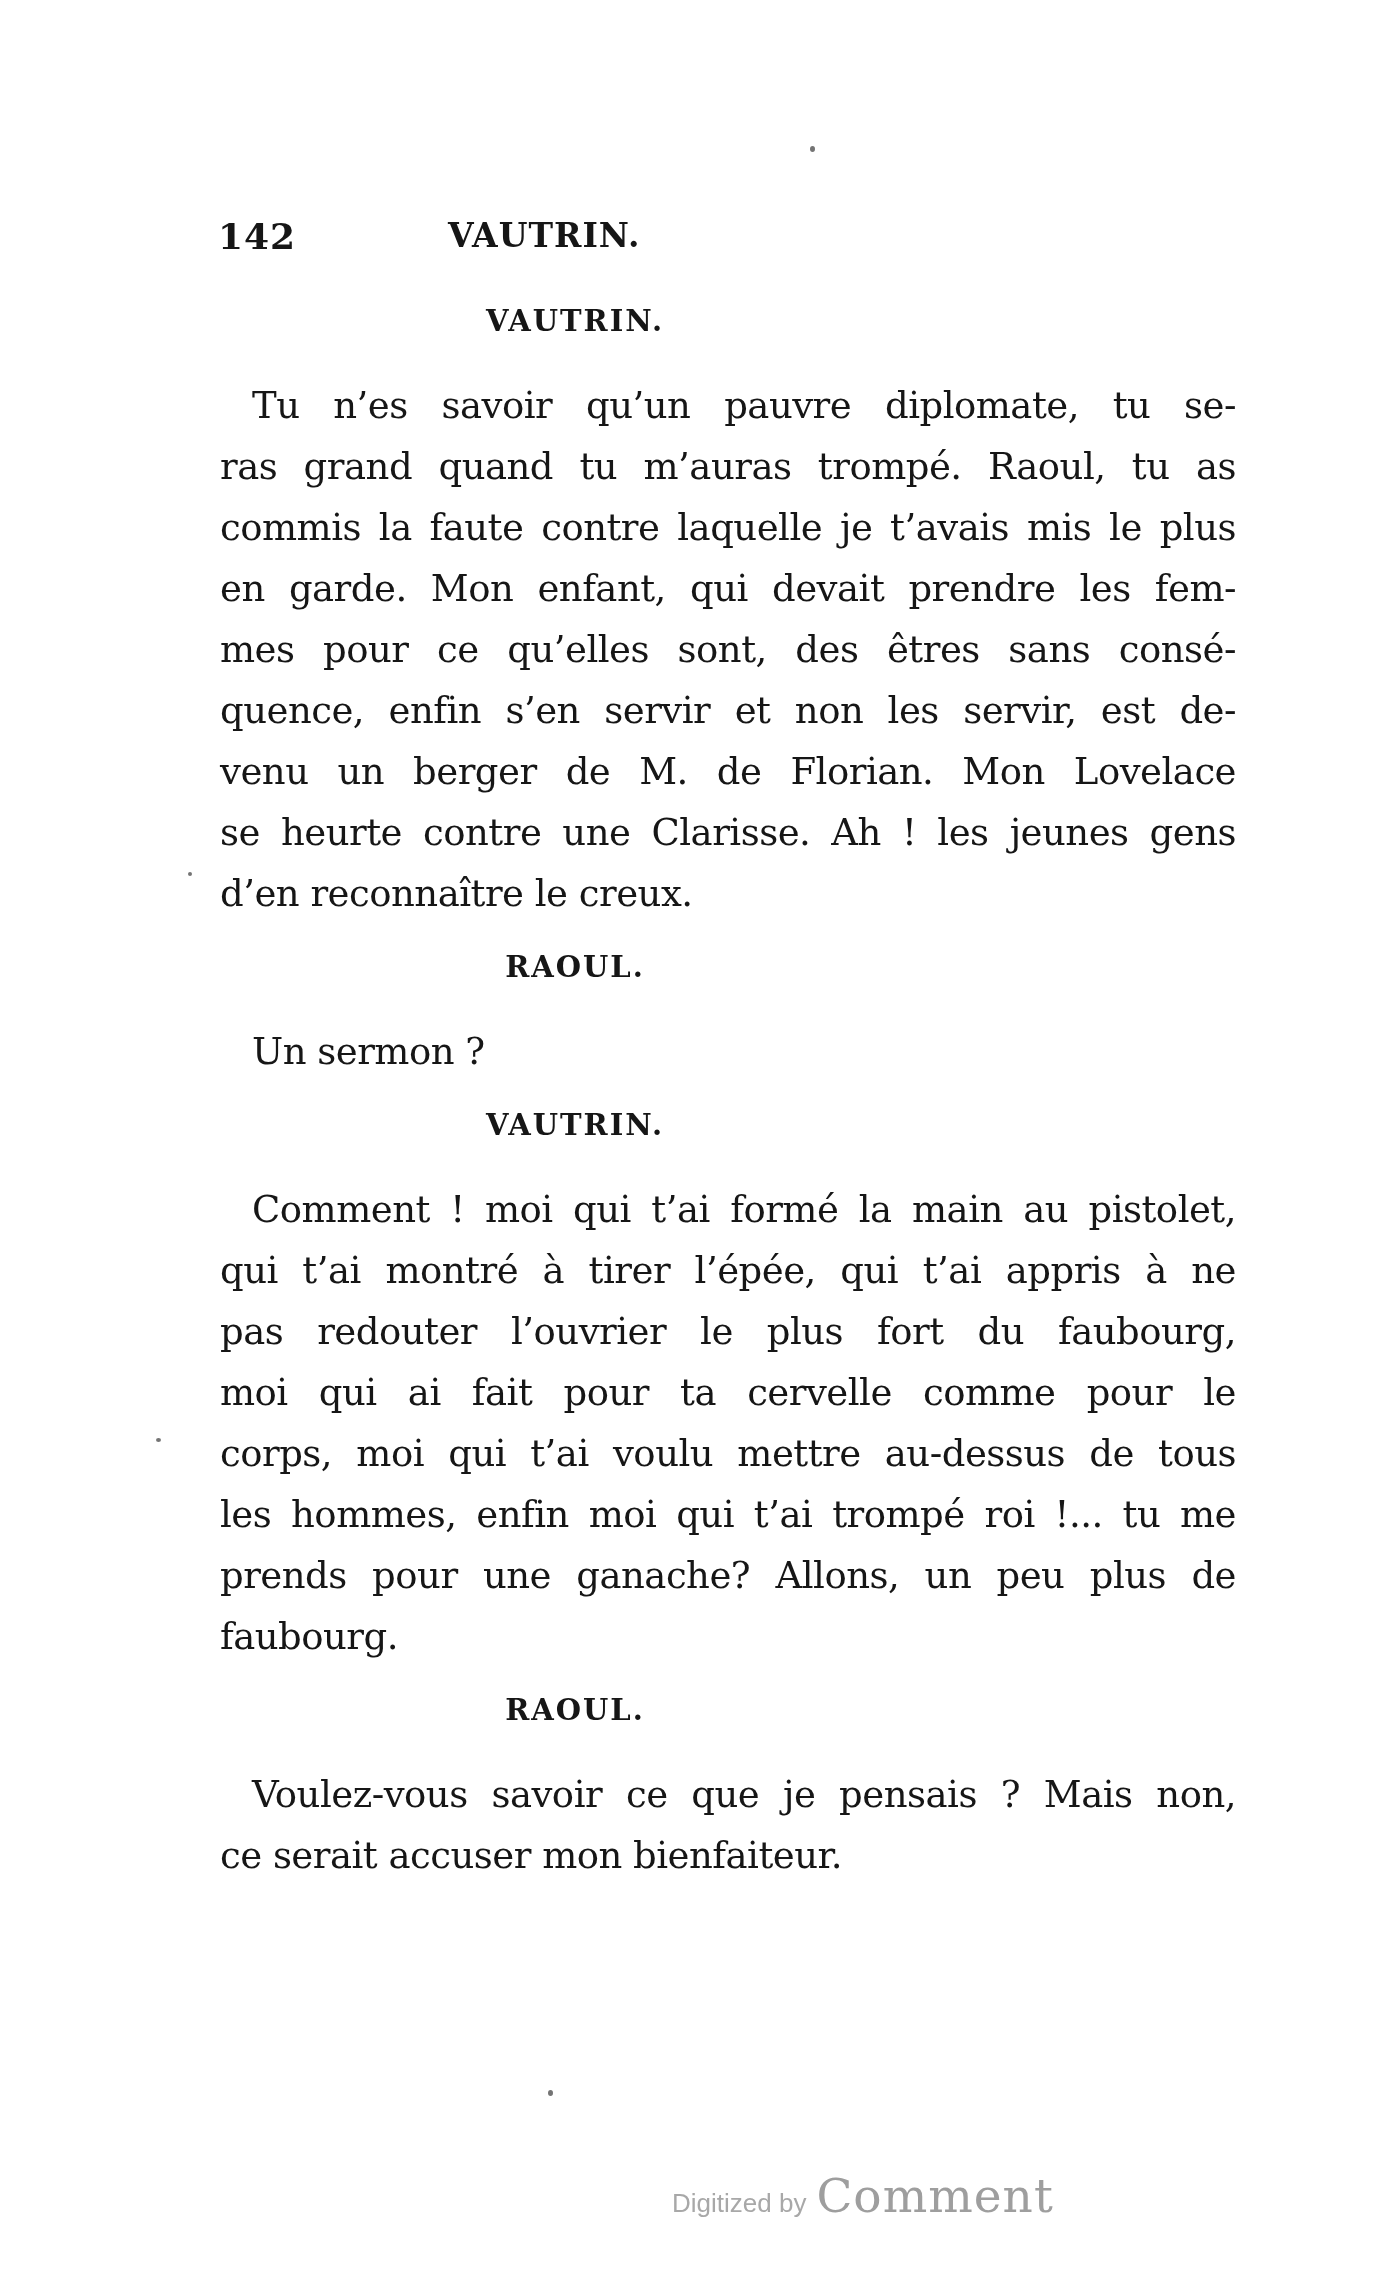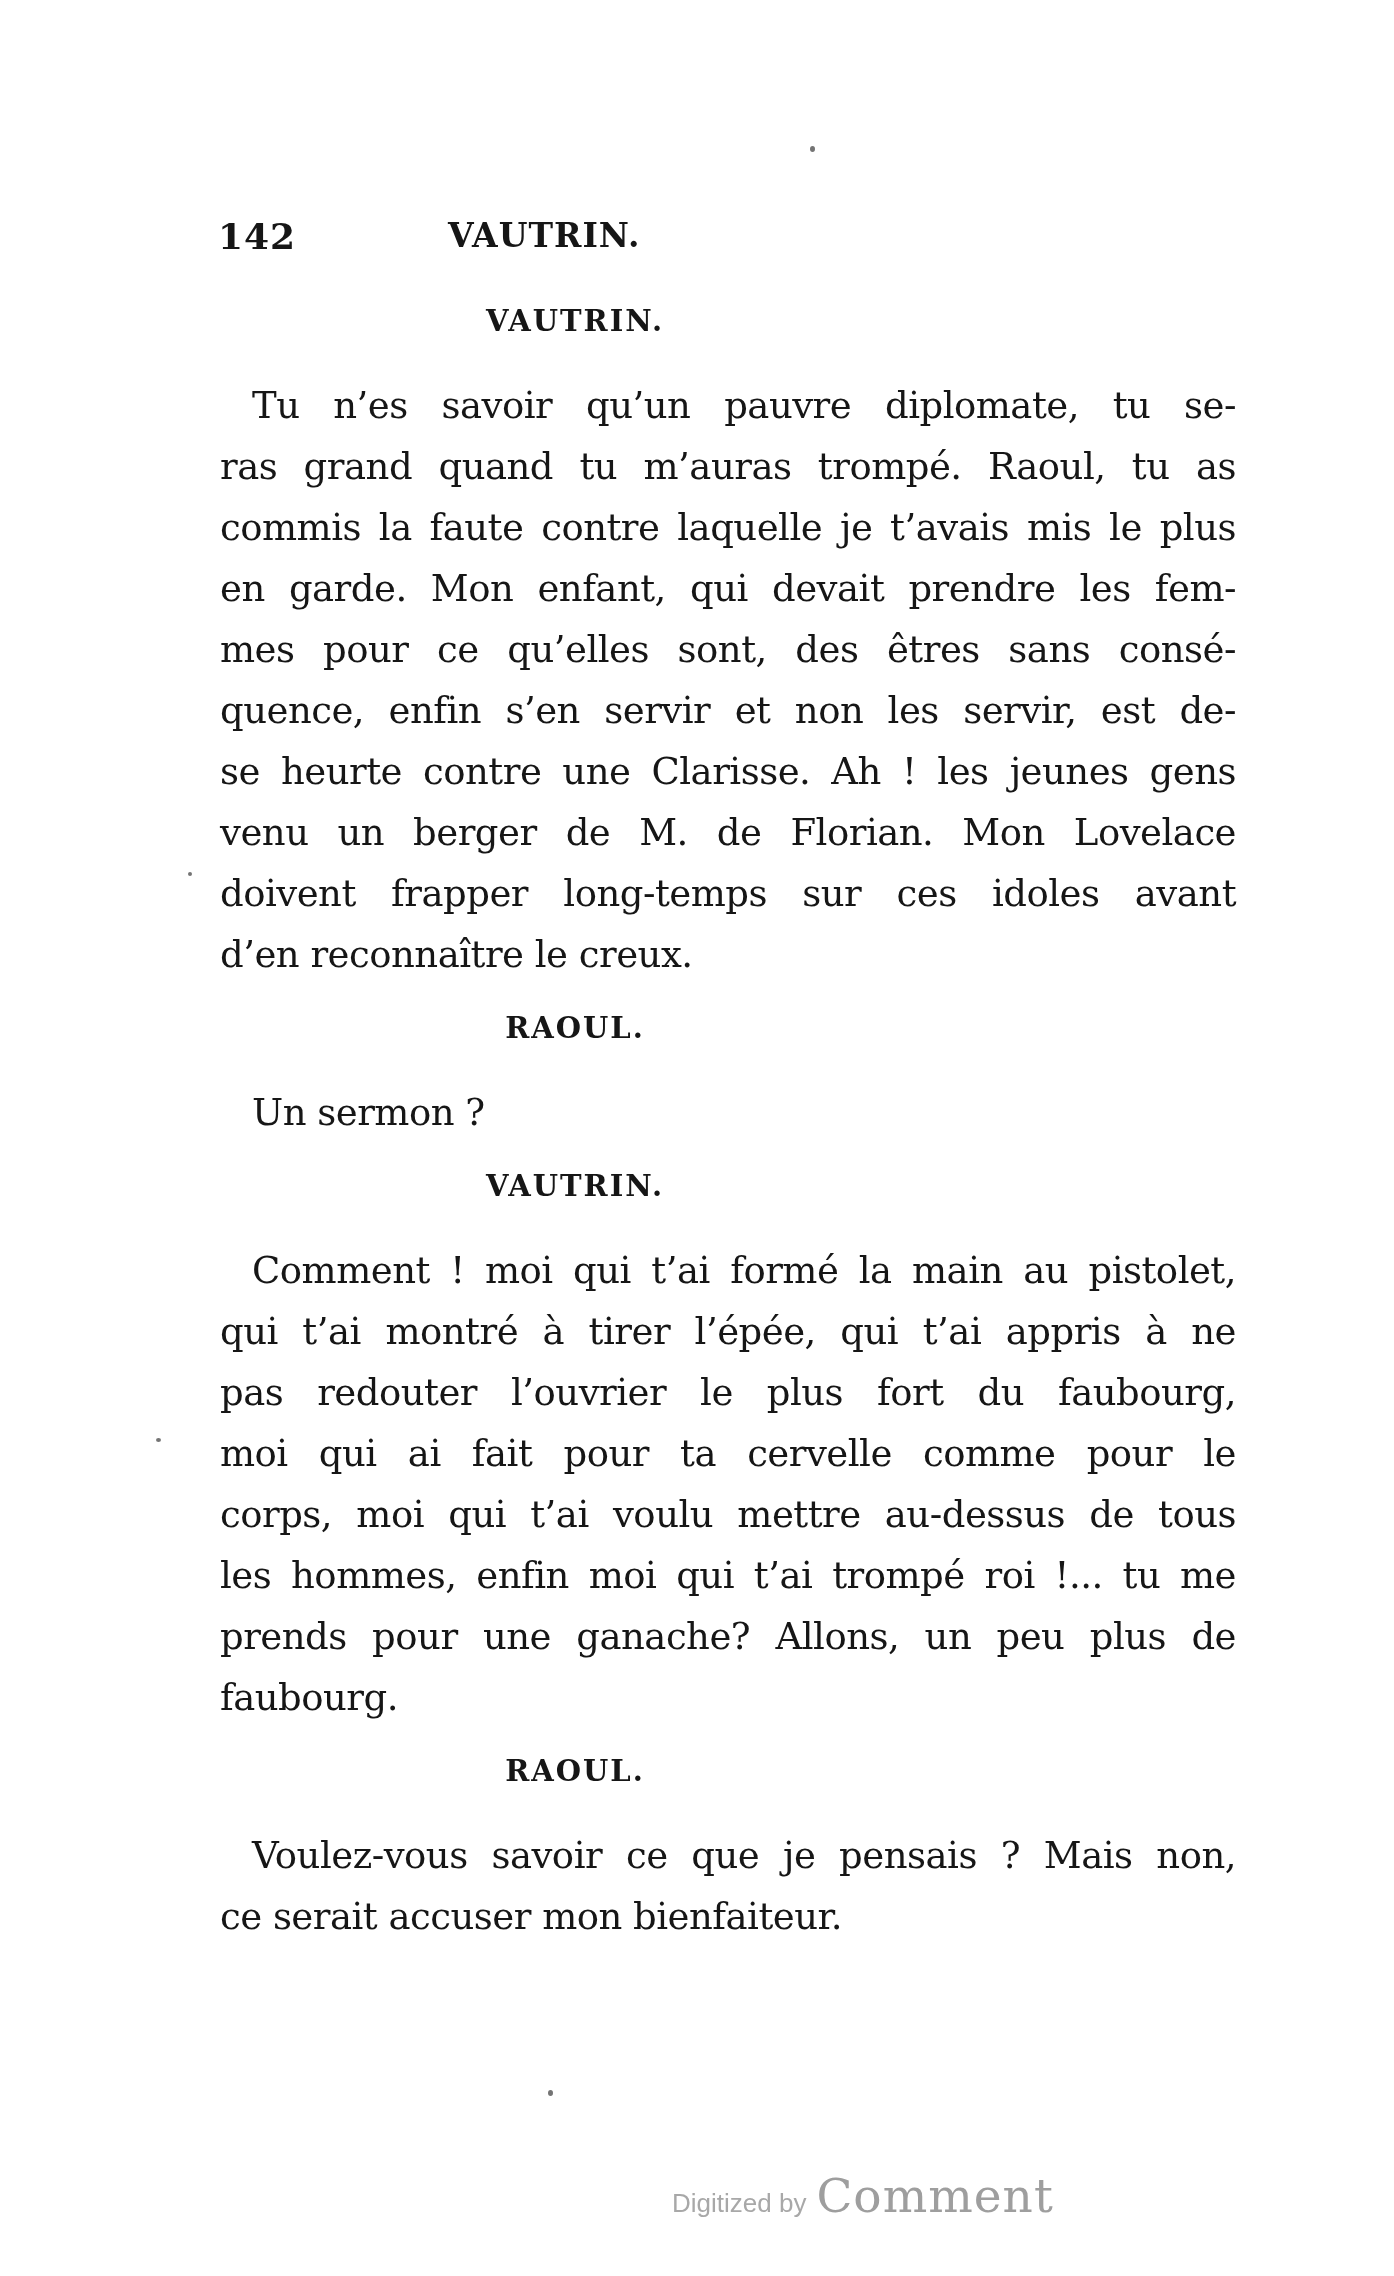--- a/index.html
+++ b/index.html
@@ -120,23 +120,22 @@
   <div class="dialogue" id="dialogue">
   <section class="speech">
     <h3 class="speaker">VAUTRIN.</h3>
     <div class="speech-lines">
           <div class="line first">Tu n’es savoir qu’un pauvre diplomate, tu se-</div>
           <div class="line">ras grand quand tu m’auras trompé. Raoul, tu as</div>
           <div class="line">commis la faute contre laquelle je t’avais mis le plus</div>
           <div class="line">en garde. Mon enfant, qui devait prendre les fem-</div>
           <div class="line">mes pour ce qu’elles sont, des êtres sans consé-</div>
           <div class="line">quence, enfin s’en servir et non les servir, est de-</div>
+          <div class="line">venu un berger de M. de Florian. Mon Lovelace</div>
           <div class="line">se heurte contre une Clarisse. Ah ! les jeunes gens</div>
-          <div class="line">venu un berger de M. de Florian. Mon Lovelace</div>
-          <div class="line">doivent frapper long-temps sur ces idoles avant</div>
           <div class="line last">d’en reconnaître le creux.</div>
         </div>
   </section>
 
   <section class="speech">
     <h3 class="speaker">RAOUL.</h3>
     <div class="speech-lines">
           <div class="line first last">Un sermon ?</div>
         </div>
   </section>

